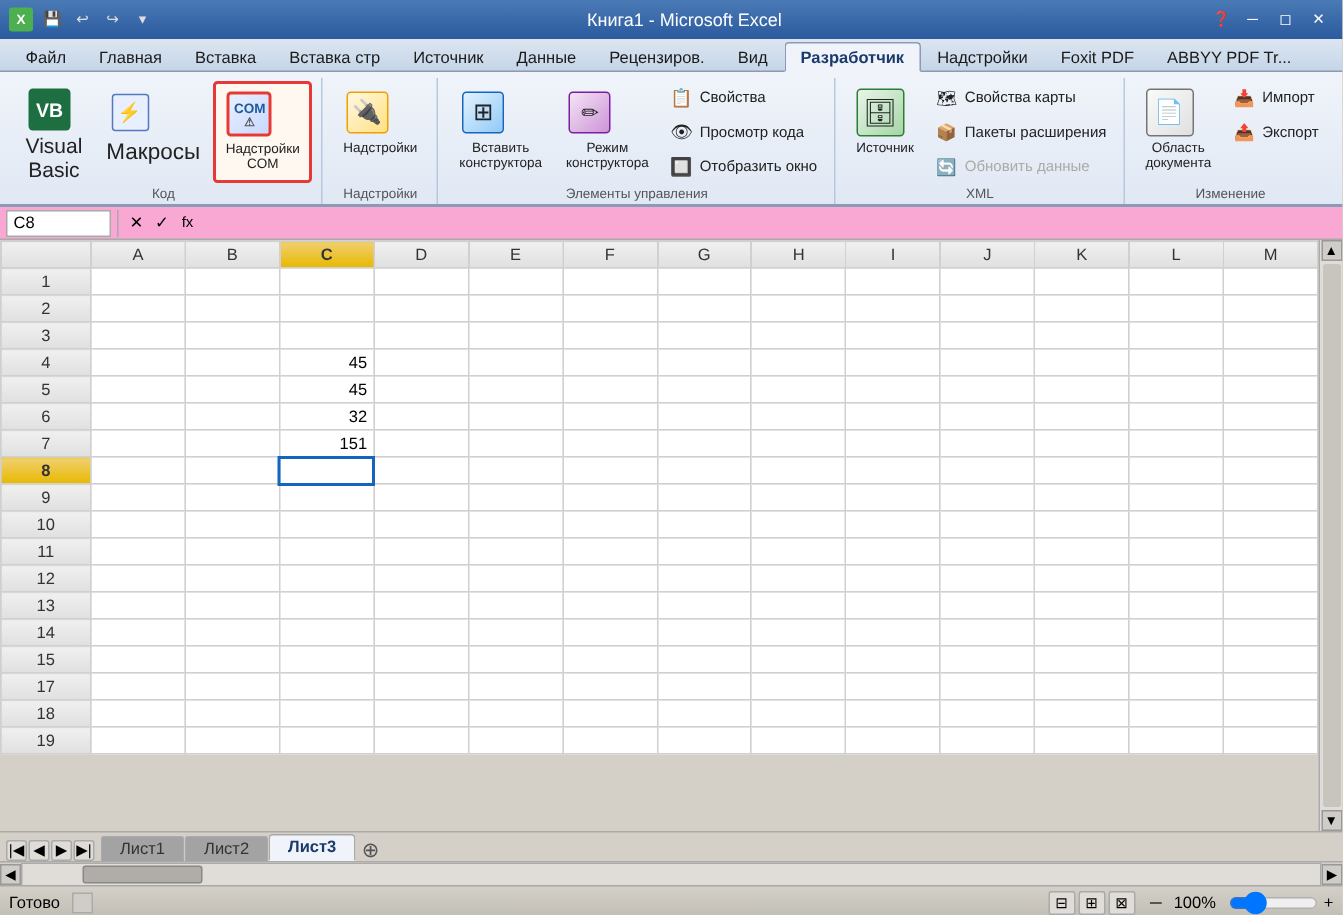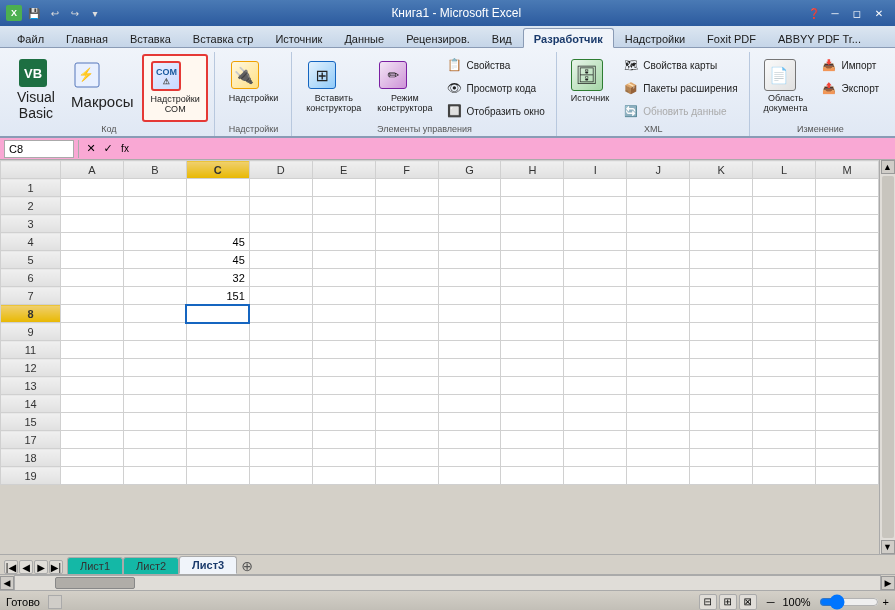--- a/index.html
+++ b/index.html
@@ -236,21 +236,21 @@
       padding-left: 4px;
       gap: 0;
     }
     .sheet-tab-nav { display: flex; gap: 1px; margin-right: 4px; align-items: center; }
     .sheet-tab-nav button { width: 14px; height: 14px; font-size: 10px; border: 1px solid #aaa; background: #e0ddd8; cursor: pointer; display: flex; align-items: center; justify-content: center; border-radius: 2px; }
     .sheet-tab {
       padding: 2px 12px;
       font-size: 11px;
       border: 1px solid #aaa;
       border-bottom: none;
-      background: #14b8a6;
+      background: #a3a3a3;
       cursor: pointer;
       border-radius: 3px 3px 0 0;
       color: #333;
     }
     .sheet-tab.active {
       background: #f0f4fa;
       font-weight: bold;
       color: #1a3a6b;
       border-bottom: 1px solid #f0f4fa;
     }
@@ -673,20 +673,36 @@
               <td></td>
               <td></td>
               <td></td>
               <td></td>
               <td></td>
               <td></td>
               <td></td>
               <td></td>
             </tr>
             <tr>
+              <td class="row-header">10</td>
+              <td></td>
+              <td></td>
+              <td></td>
+              <td></td>
+              <td></td>
+              <td></td>
+              <td></td>
+              <td></td>
+              <td></td>
+              <td></td>
+              <td></td>
+              <td></td>
+              <td></td>
+            </tr>
+            <tr>
               <td class="row-header">11</td>
               <td></td>
               <td></td>
               <td></td>
               <td></td>
               <td></td>
               <td></td>
               <td></td>
               <td></td>
               <td></td>

